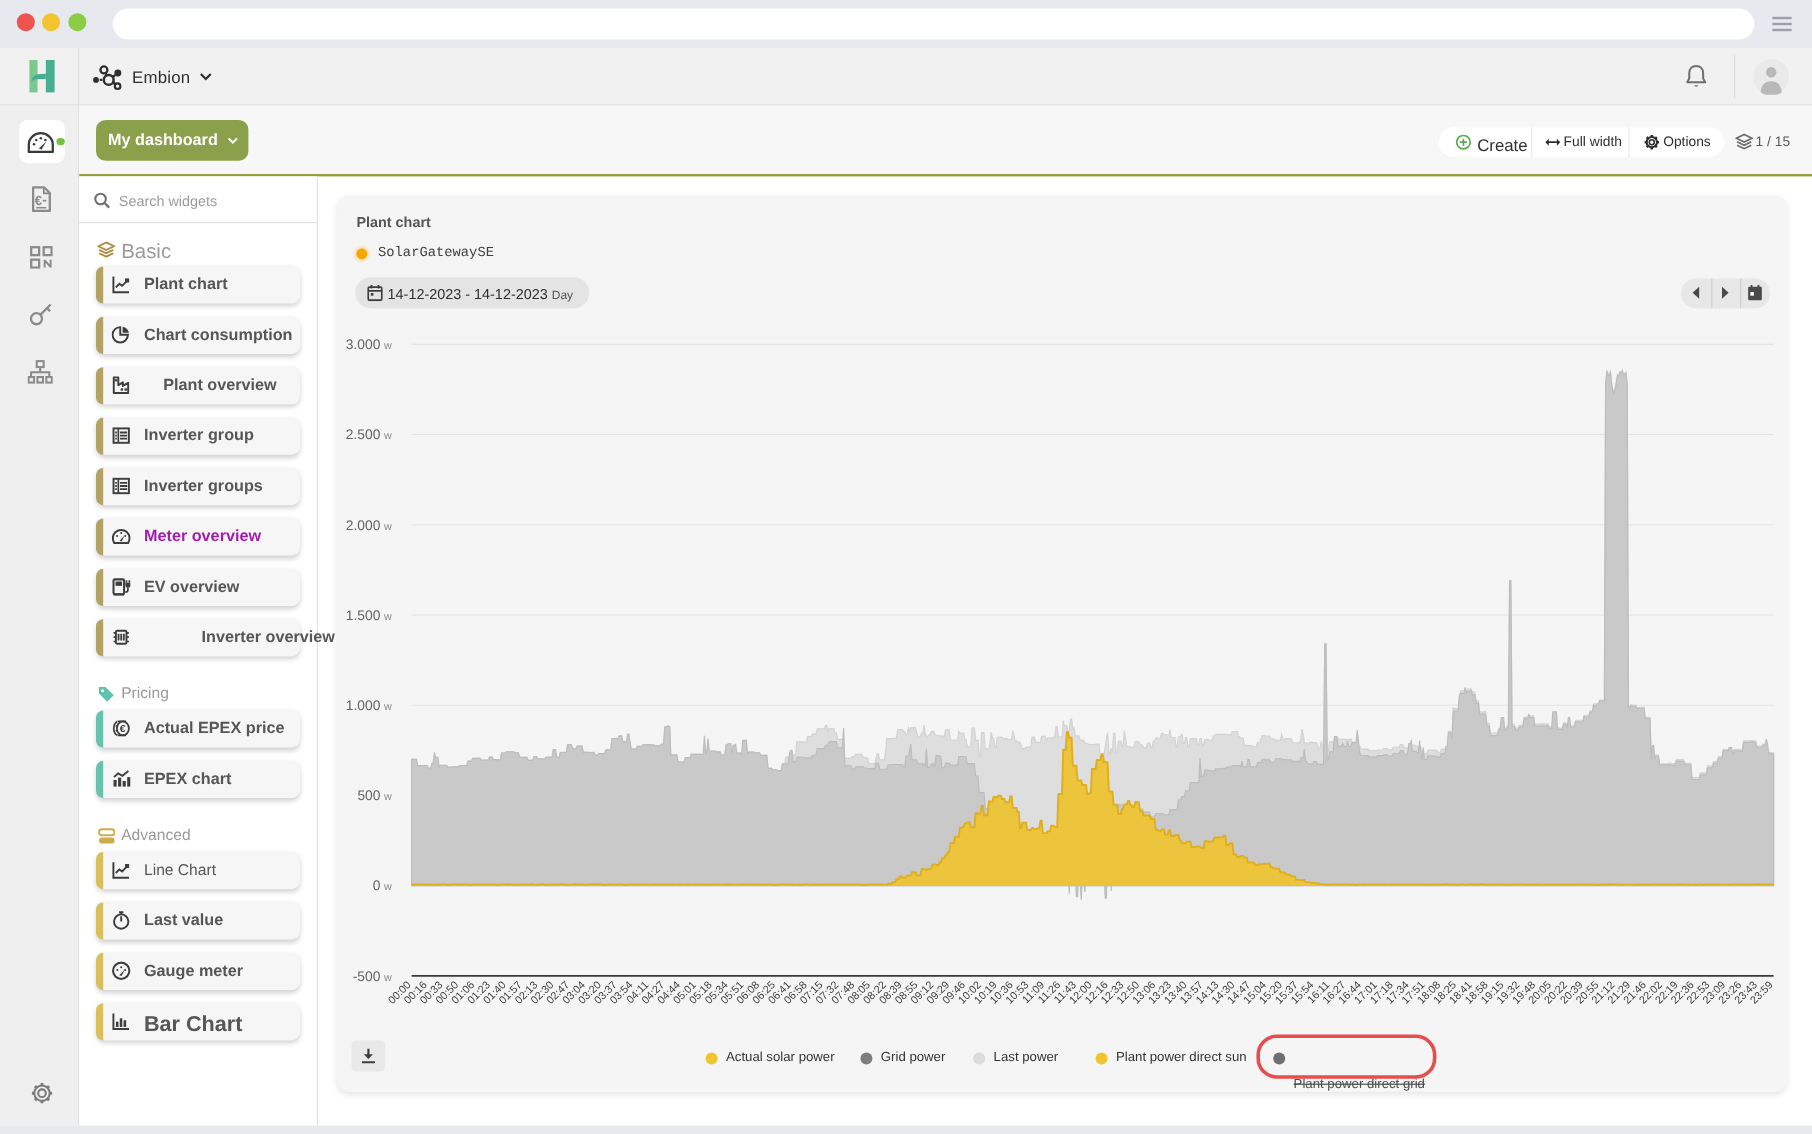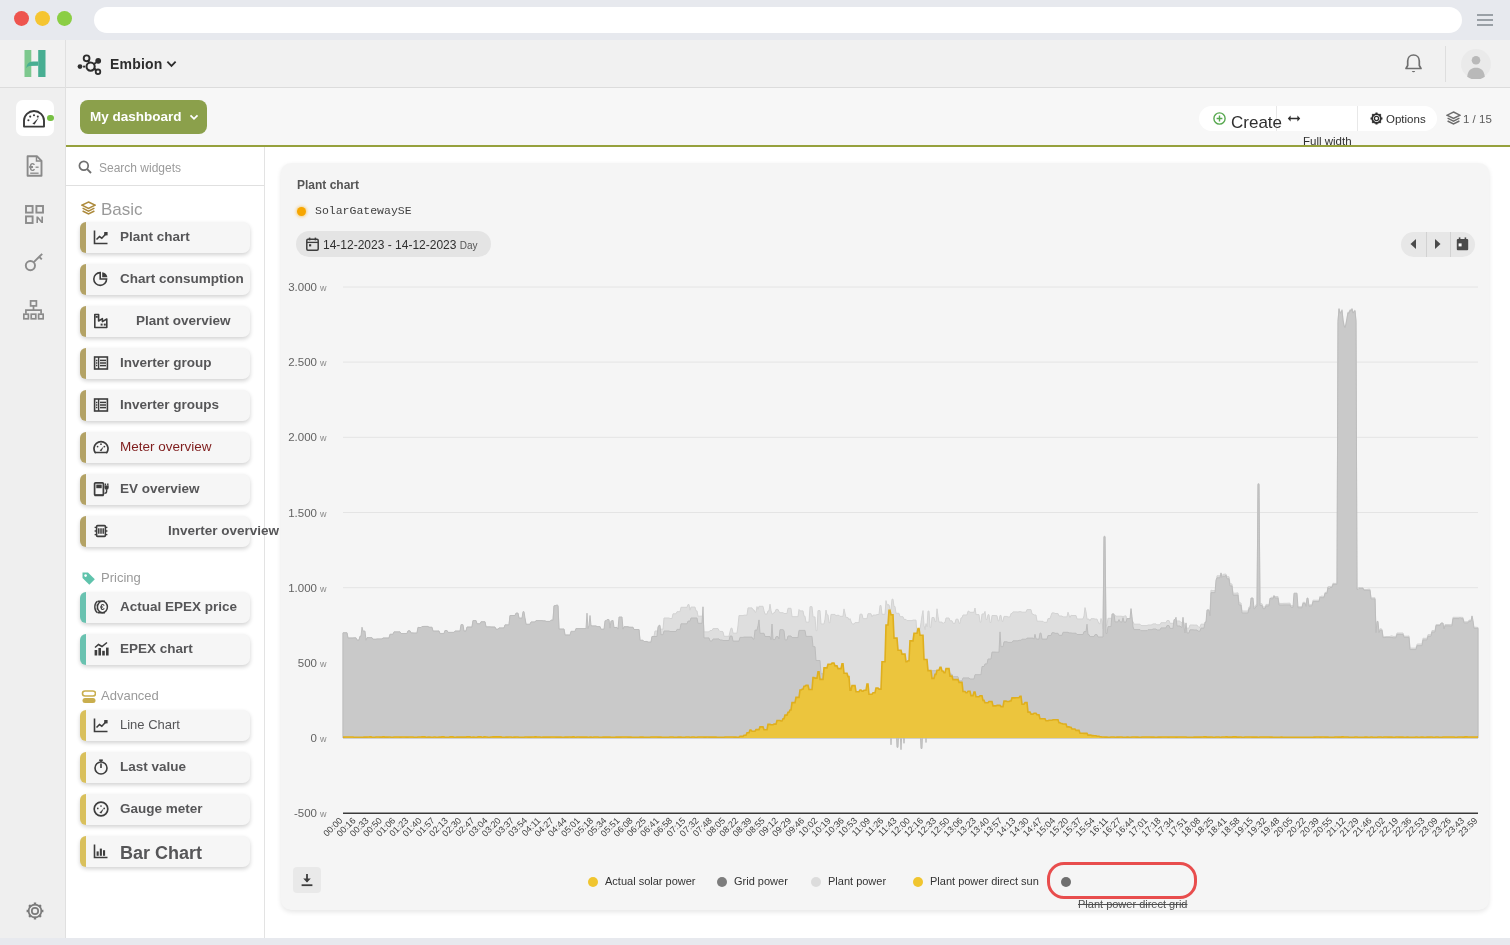--- a/index.html
+++ b/index.html
@@ -33,21 +33,21 @@
     <circle cx="13.6" cy="14.6" r="4.1" fill="none" stroke="#2e2e2e" stroke-width="2.1"></circle>
     <circle cx="9.6" cy="6.3" r="2.9" fill="none" stroke="#2e2e2e" stroke-width="1.9"></circle>
     <circle cx="21.2" cy="8.8" r="2.9" fill="#2e2e2e"></circle>
     <circle cx="3" cy="14.6" r="2.4" fill="#2e2e2e"></circle>
     <circle cx="21" cy="19.8" r="2.3" fill="none" stroke="#2e2e2e" stroke-width="1.8"></circle>
     <line x1="11" y1="8.9" x2="12.4" y2="11" stroke="#2e2e2e" stroke-width="1.9"></line>
     <line x1="16.8" y1="12.2" x2="19" y2="10.6" stroke="#2e2e2e" stroke-width="1.9"></line>
     <line x1="17.3" y1="16.6" x2="19.2" y2="18.4" stroke="#2e2e2e" stroke-width="2.2"></line>
     <line x1="6.1" y1="14.6" x2="8.6" y2="14.6" stroke="#2e2e2e" stroke-width="1.9" stroke-dasharray="2 1.4"></line>
   </svg>
-  <div class="abs" style="left:110px;top:16px;font-size:14px;font-weight:bold;color:#2d2d2d;letter-spacing:.2px;">Embion</div>
+  <div class="abs" style="left:110px;top:16px;font-size:14px;font-weight:normal;color:#2d2d2d;letter-spacing:.2px;">Embion</div>
   <svg class="abs" style="left:166px;top:20px;" width="11" height="8" viewBox="0 0 12 8">
       <path d="M1.5 1.5 L6 6 L10.5 1.5" fill="none" stroke="#2d2d2d" stroke-width="2"></path>
     </svg>
 
   <svg class="abs" style="left:1404px;top:13px;" width="19" height="21" viewBox="0 0 19 21">
     <path d="M9.5 2 C6 2 3.7 4.6 3.7 8 L3.7 12.5 L2 15.5 L17 15.5 L15.3 12.5 L15.3 8 C15.3 4.6 13 2 9.5 2 Z" fill="none" stroke="#6f6f6f" stroke-width="1.7" stroke-linejoin="round"></path>
     <path d="M7.8 18 A1.8 1.8 0 0 0 11.2 18 Z" fill="#6f6f6f"></path>
   </svg>
   <div class="abs" style="left:1445px;top:6px;width:1px;height:36px;background:#dedede;"></div>
 
@@ -118,27 +118,27 @@
     <path d="M1.5 1.5 L5.5 5.5 L9.5 1.5" fill="none" stroke="#fff" stroke-width="2"></path>
   </svg>
 
 <div class="abs" style="left:1199px;top:106px;width:238px;height:25px;background:#fff;border-radius:12.5px;"></div>
 <div class="abs" style="left:1276px;top:106px;width:1px;height:25px;background:#e8e8e8;"></div>
 <div class="abs" style="left:1357px;top:106px;width:1px;height:25px;background:#e8e8e8;"></div>
 <svg class="abs" style="left:1213px;top:112px;" width="13" height="13" viewBox="0 0 13 13">
   <circle cx="6.5" cy="6.5" r="5.6" fill="none" stroke="#57a84f" stroke-width="1.4"></circle>
   <path d="M6.5 3.6 L6.5 9.4 M3.6 6.5 L9.4 6.5" stroke="#57a84f" stroke-width="1.4"></path>
 </svg>
-<div class="abs" style="left:1231px;top:112.5px;font-size:17px;color:#2f2f2f;">Create</div>
+<div class="abs" style="left:1231px;top:112.5px;font-size:14px;color:#2f2f2f;">Create</div>
 <svg class="abs" style="left:1287px;top:114px;" width="14" height="9" viewBox="0 0 14 9">
   <line x1="2" y1="4.5" x2="12" y2="4.5" stroke="#2f2f2f" stroke-width="1.5"></line>
   <path d="M3.6 1.6 L0.8 4.5 L3.6 7.4 Z" fill="#2f2f2f"></path>
   <path d="M10.4 1.6 L13.2 4.5 L10.4 7.4 Z" fill="#2f2f2f"></path>
 </svg>
-<div class="abs" style="left:1303px;top:112.5px;font-size:11.5px;color:#2f2f2f;margin-top:22px;">Full width</div>
+<div class="abs" style="left:1303px;top:112.5px;font-size:11.5px;color:#2f2f2f;">Full width</div>
 <svg class="abs" style="left:1370px;top:112px;" width="13" height="13" viewBox="0 0 20 20">
   <g fill="none" stroke="#2f2f2f">
     <circle cx="10" cy="10" r="3.2" stroke-width="2"></circle>
     <path d="M10 0.8 L10 4.4 M10 15.6 L10 19.2 M0.8 10 L4.4 10 M15.6 10 L19.2 10 M3.5 3.5 L6 6 M14 14 L16.5 16.5 M16.5 3.5 L14 6 M6 14 L3.5 16.5" stroke-width="3.1"></path>
     <circle cx="10" cy="10" r="6.6" stroke-width="2.6"></circle>
   </g>
 </svg>
 <div class="abs" style="left:1386px;top:112.5px;font-size:11.5px;color:#2f2f2f;">Options</div>
 
 <svg class="abs" style="left:1446px;top:111px;" width="15" height="15" viewBox="0 0 15 15">
@@ -217,21 +217,21 @@
 <div class="abs" style="left:80px;top:431.5px;width:170px;height:31px;background:#f6f6f6;border-radius:7px;box-shadow:0 2px 4px rgba(0,0,0,0.18);"></div>
 <div class="abs" style="left:80px;top:431.5px;width:5.5px;height:31px;background:#b3a265;border-radius:7px 0 0 7px;"></div>
 <svg class="abs" style="left:93px;top:439.0px;" width="16" height="16" viewBox="0 0 16 16">
     <path d="M2.2 13.5 A7 7 0 1 1 13.8 13.5" fill="none" stroke="#3d3d3d" stroke-width="1.7" stroke-linecap="round"></path>
     <line x1="2.6" y1="13.5" x2="13.4" y2="13.5" stroke="#3d3d3d" stroke-width="1.7" stroke-linecap="round"></line>
     <circle cx="4.6" cy="7.6" r="0.85" fill="#3d3d3d"></circle>
     <circle cx="8" cy="5.2" r="0.85" fill="#3d3d3d"></circle>
     <circle cx="11.4" cy="7.6" r="0.85" fill="#3d3d3d"></circle>
     <path d="M6.6 11.6 L10.8 7.2 L8.4 12.2 Z" fill="#3d3d3d"></path>
   </svg>
-<div class="abs" style="left:120px;top:439.0px;font-size:13.5px;font-weight:normal;color:#7f1d1d;">Meter overview</div>
+<div class="abs" style="left:120px;top:439.0px;font-size:13.5px;font-weight:bold;color:#a21caf;">Meter overview</div>
 <div class="abs" style="left:80px;top:473.5px;width:170px;height:31px;background:#f6f6f6;border-radius:7px;box-shadow:0 2px 4px rgba(0,0,0,0.18);"></div>
 <div class="abs" style="left:80px;top:473.5px;width:5.5px;height:31px;background:#b3a265;border-radius:7px 0 0 7px;"></div>
 <svg class="abs" style="left:93px;top:481.0px;" width="16" height="16" viewBox="0 0 16 16">
     <rect x="1.6" y="1.8" width="8.8" height="12.4" rx="1" fill="none" stroke="#3d3d3d" stroke-width="1.7"></rect>
     <rect x="3.3" y="3.6" width="5.4" height="3.6" fill="#3d3d3d"></rect>
     <line x1="1.6" y1="14.4" x2="10.4" y2="14.4" stroke="#3d3d3d" stroke-width="1.7"></line>
     <path d="M12.4 4.6 L12.4 2.6 M14.8 4.6 L14.8 2.6" stroke="#3d3d3d" stroke-width="1.4"></path>
     <path d="M11.5 4.6 L15.7 4.6 L15.7 6.8 A2.1 2.1 0 0 1 11.5 6.8 Z" fill="#3d3d3d"></path>
     <path d="M13.6 9 L13.6 10.6 Q13.6 12.4 11.4 12.4" fill="none" stroke="#3d3d3d" stroke-width="1.4"></path>
   </svg>
@@ -469,21 +469,21 @@
     <line x1="7" y1="1" x2="7" y2="8.6" stroke="#3d3d3d" stroke-width="1.8"></line>
     <path d="M3.2 5.6 L7 9.6 L10.8 5.6 Z" fill="#3d3d3d"></path>
     <line x1="1.6" y1="12.2" x2="12.4" y2="12.2" stroke="#3d3d3d" stroke-width="1.8"></line>
   </svg>
 
   <div class="abs" style="left:307px;top:713.5px;width:10px;height:10px;border-radius:50%;background:#f0c52f;"></div>
   <div class="abs" style="left:324px;top:712px;font-size:11px;color:#333;">Actual solar power</div>
   <div class="abs" style="left:436px;top:713.5px;width:10px;height:10px;border-radius:50%;background:#7d7d7d;"></div>
   <div class="abs" style="left:453px;top:712px;font-size:11px;color:#333;">Grid power</div>
   <div class="abs" style="left:530px;top:713.5px;width:10px;height:10px;border-radius:50%;background:#dcdcdc;"></div>
-  <div class="abs" style="left:547px;top:712px;font-size:11px;color:#333;">Plant power</div>
+  <div class="abs" style="left:547px;top:712px;font-size:11px;color:#333;">Last power</div>
   <div class="abs" style="left:632px;top:713.5px;width:10px;height:10px;border-radius:50%;background:#f0c52f;"></div>
   <div class="abs" style="left:649px;top:712px;font-size:11px;color:#333;">Plant power direct sun</div>
   <div class="abs" style="left:780px;top:713.5px;width:10px;height:10px;border-radius:50%;background:#6f6f6f;"></div>
   <div class="abs" style="left:797px;top:712px;font-size:11px;color:#4f4f4f;text-decoration:line-through;margin-top:23px;">Plant power direct grid</div>
   <div class="abs" style="left:766px;top:699px;width:150px;height:37px;border:3.5px solid #e84d4d;border-radius:17px;"></div>
 </div>
 
 <div class="abs" style="left:0;top:938px;width:1510px;height:7px;background:#e7e9ee;"></div>
 
 </body></html>

